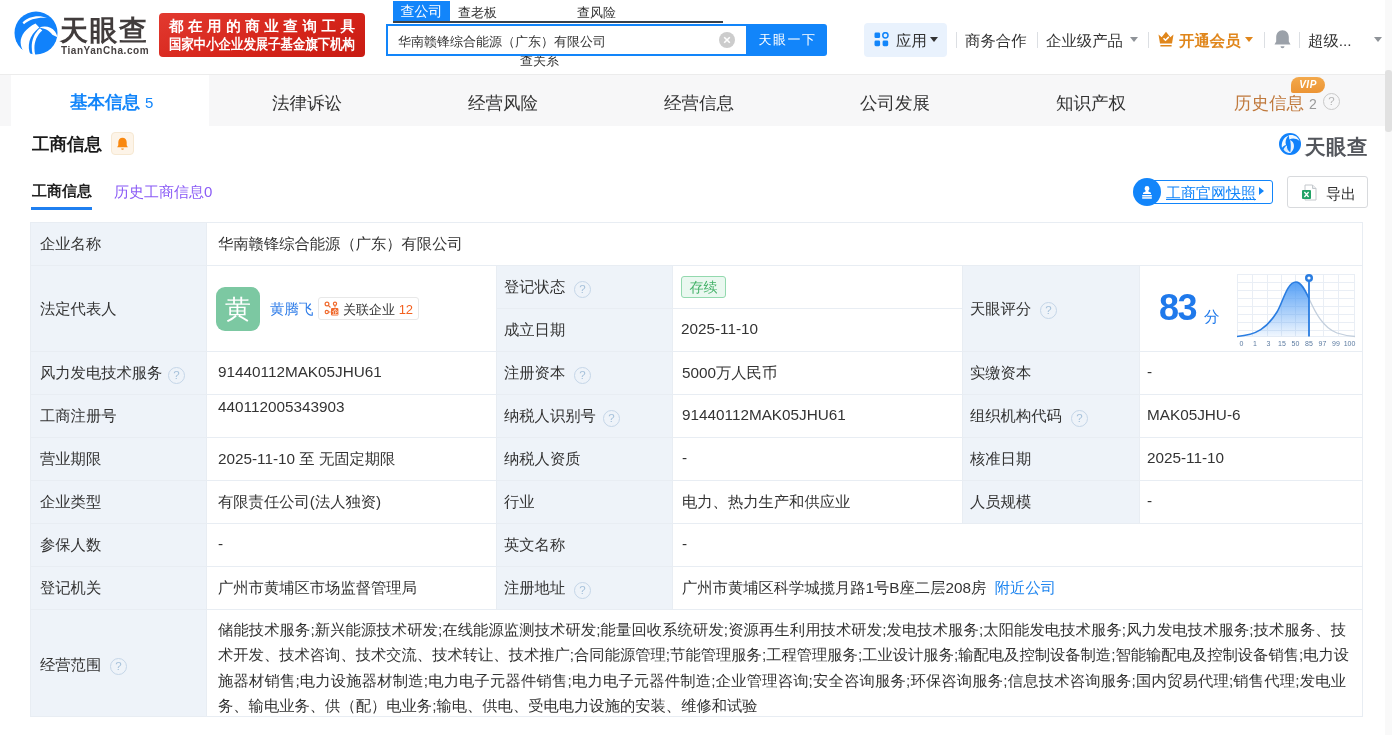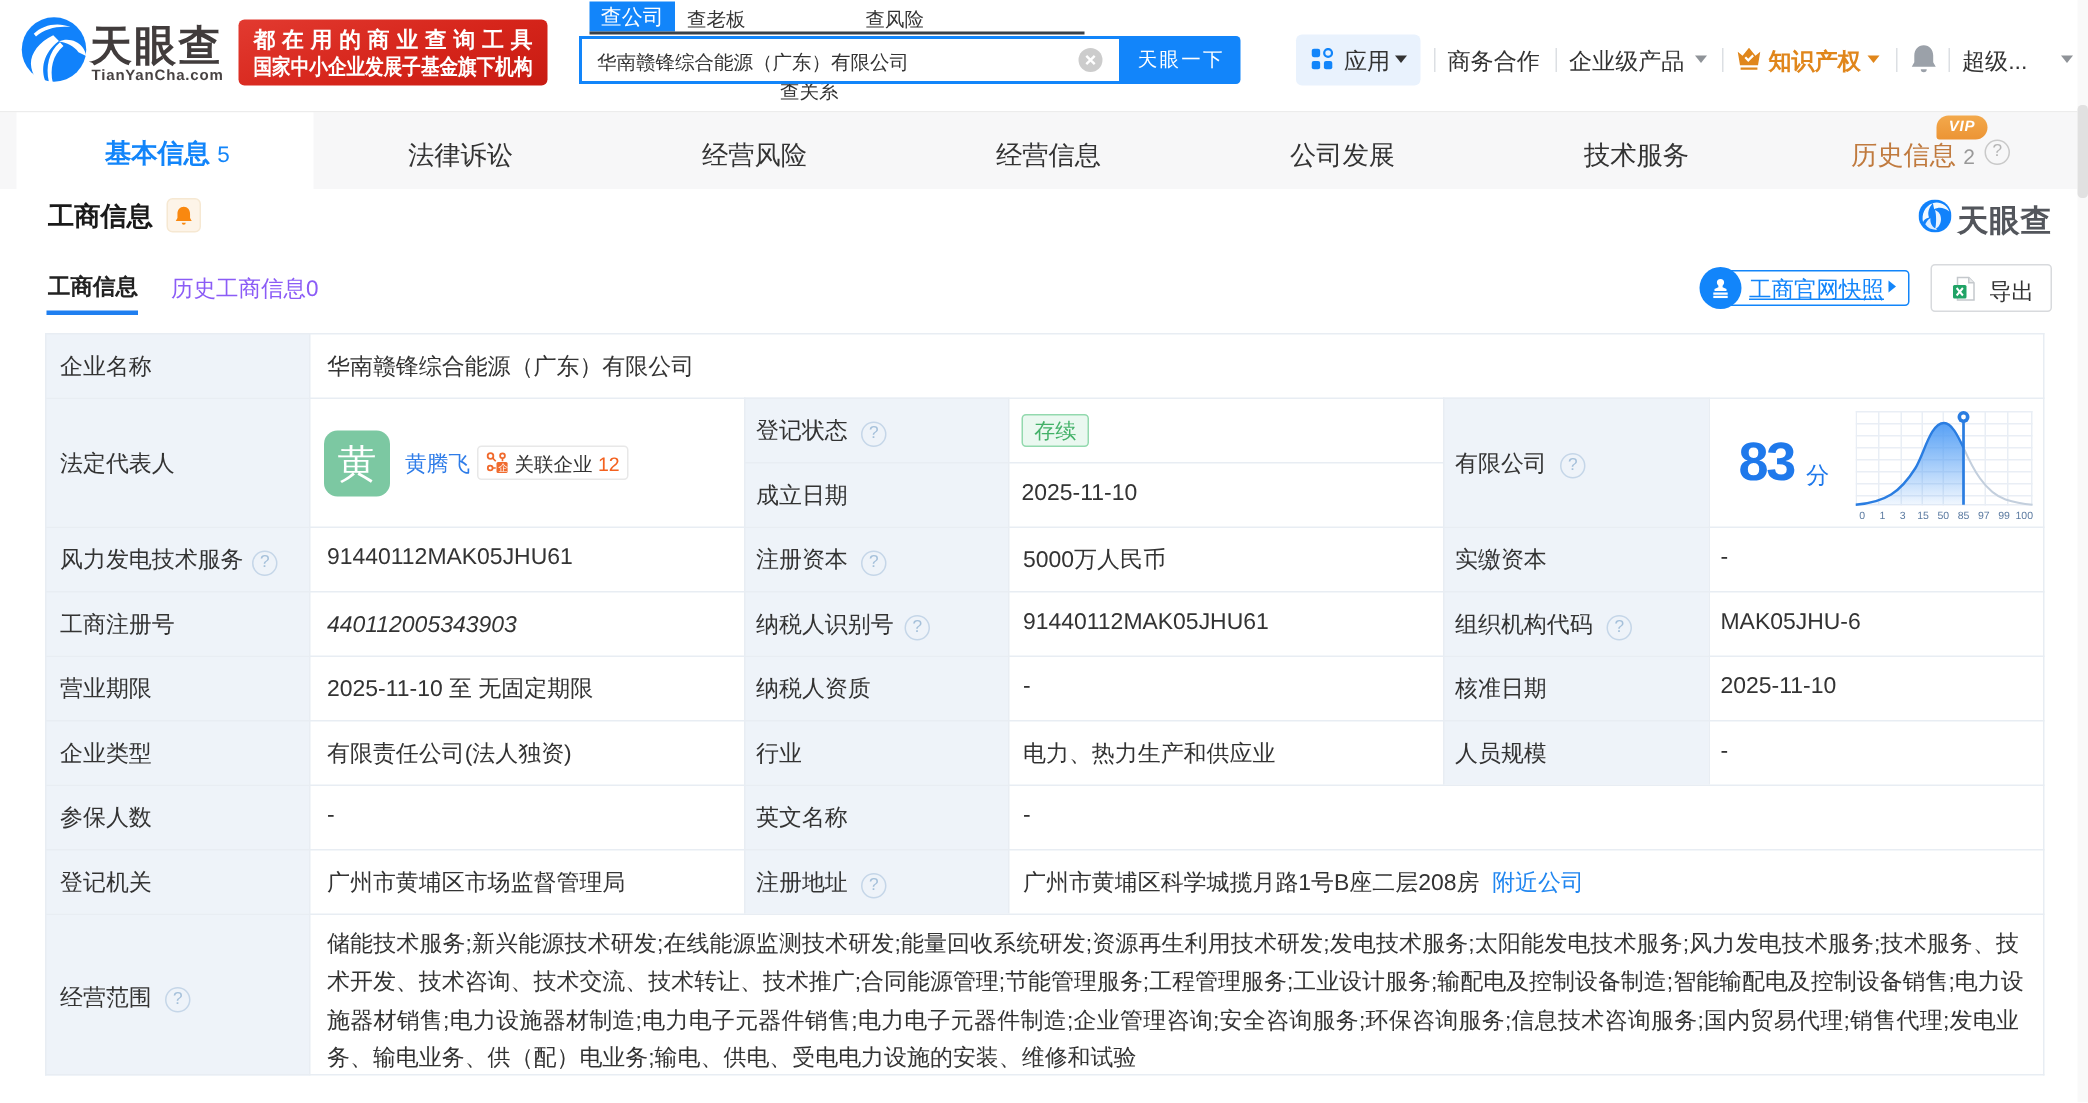--- a/index.html
+++ b/index.html
@@ -70,40 +70,40 @@
 <div class="dvd" style="left:956px;top:32px;"></div>
 <div class="ab" style="left:965px;top:31px;font-size:15.4px;color:#333;">商务合作</div>
 <div class="dvd" style="left:1037px;top:32px;"></div>
 <div class="ab" style="left:1046px;top:31px;font-size:15.4px;color:#333;">企业级产品</div>
 <div class="car" style="left:1130px;top:37px;border-top-color:#8f9398;"></div>
 <div class="dvd" style="left:1148px;top:32px;"></div>
 <svg class="ab" style="left:1157px;top:30px;" width="18" height="17" viewBox="0 0 18 17">
   <path d="M1.5 4.5 L4.7 7.2 L9 1.8 L13.3 7.2 L16.5 4.5 L15 13.5 L3 13.5 Z M3.4 15 L14.6 15 L14.6 16.5 L3.4 16.5 Z" fill="#e0861b"></path>
   <path d="M6.5 8.2 L8.5 10.2 L11.8 6.9" stroke="#fff" stroke-width="1.5" fill="none"></path>
 </svg>
-<div class="ab" style="left:1179px;top:31px;font-size:15.4px;font-weight:bold;color:#e0861b;">知识产权</div>
+<div class="ab" style="left:1179px;top:31px;font-size:15.4px;font-weight:bold;color:#e0861b;">开通会员</div>
 <div class="car" style="left:1245px;top:37px;border-top-color:#e0861b;"></div>
 <div class="dvd" style="left:1264px;top:32px;"></div>
 <svg class="ab" style="left:1273px;top:29px;" width="19" height="21" viewBox="0 0 19 21">
   <path d="M9.5 1.2 C13.3 1.2 15.8 4.2 15.8 8 L15.8 12.5 L17.5 15.5 L1.5 15.5 L3.2 12.5 L3.2 8 C3.2 4.2 5.7 1.2 9.5 1.2 Z" fill="#9ba1a9"></path>
   <path d="M7.5 17.2 a2 2 0 0 0 4 0 Z" fill="#9ba1a9"></path>
 </svg>
 <div class="dvd" style="left:1299px;top:32px;"></div>
 <div class="ab" style="left:1308px;top:31px;font-size:15.4px;color:#333;">超级...</div>
 <div class="car" style="left:1374px;top:37px;border-top-color:#8f9398;"></div>
 
 <div class="ab" style="left:0;top:74px;width:1385px;height:1px;background:#ececec;"></div>
 <div class="ab" style="left:0;top:75px;width:1385px;height:51px;background:#f7f7f8;"></div>
 <div class="ab" style="left:11px;top:75px;width:198px;height:51px;background:#fff;"></div>
 <div class="ab" style="left:70px;top:90px;font-size:17.5px;font-weight:bold;color:#1285fa;">基本信息 <span style="font-weight:normal;font-size:15px;">5</span></div>
 <div class="ab" style="left:272px;top:91px;font-size:17.5px;color:#333;">法律诉讼</div>
 <div class="ab" style="left:468px;top:91px;font-size:17.5px;color:#333;">经营风险</div>
 <div class="ab" style="left:664px;top:91px;font-size:17.5px;color:#333;">经营信息</div>
 <div class="ab" style="left:860px;top:91px;font-size:17.5px;color:#333;">公司发展</div>
-<div class="ab" style="left:1056px;top:91px;font-size:17.5px;color:#333;">技术服务</div>
+<div class="ab" style="left:1056px;top:91px;font-size:17.5px;color:#333;">知识产权</div>
 <div class="ab" style="left:1234px;top:91px;font-size:17.5px;color:#c07a3e;">历史信息 <span style="color:#999;font-size:14px;">2</span></div>
 <div class="q" style="left:1323px;top:93px;border-color:#c9c9c9;color:#b5b5b5;">?</div>
 <div class="ab" style="left:1291px;top:77px;width:34px;height:16px;border-radius:8px 8px 8px 2px;
   background:linear-gradient(180deg,#f3a94c,#ec9434);color:#fff;font-size:10px;font-weight:bold;
   font-style:italic;text-align:center;line-height:16px;letter-spacing:0.5px;">VIP</div>
 
 <div class="ab" style="left:32px;top:132px;font-size:17.5px;font-weight:bold;color:#1a1a1a;">工商信息</div>
 <div class="ab" style="left:111px;top:132px;width:23px;height:23px;background:#fdf4e8;border:1px solid #f6e8d2;border-radius:4px;box-sizing:border-box;"></div>
 <svg class="ab" style="left:116px;top:137px;" width="13" height="14" viewBox="0 0 19 21">
   <path d="M9.5 1.2 C13.3 1.2 15.8 4.2 15.8 8 L15.8 12.5 L17.5 15.5 L1.5 15.5 L3.2 12.5 L3.2 8 C3.2 4.2 5.7 1.2 9.5 1.2 Z" fill="#f9880f"></path>
@@ -203,21 +203,21 @@
 </svg>
 <div class="t" style="left:343px;top:301px;font-size:13px;">关联企业 <span style="color:#f3611f;">12</span></div>
 
 <div class="t" style="left:504px;top:277px;">登记状态</div>
 <div class="q" style="left:574px;top:281px;">?</div>
 <div class="ab" style="left:681px;top:276px;width:45px;height:22px;background:#eaf8f0;border:1px solid #93d9ae;
   border-radius:3px;box-sizing:border-box;color:#43b168;font-size:14px;text-align:center;line-height:20px;">存续</div>
 <div class="t" style="left:504px;top:320px;">成立日期</div>
 <div class="t" style="left:681px;top:320px;">2025-11-10</div>
 
-<div class="t" style="left:970px;top:299px;">有限公司</div>
+<div class="t" style="left:970px;top:299px;">天眼评分</div>
 <div class="q" style="left:1040px;top:302px;">?</div>
 <div class="ab" style="left:1159px;top:287px;font-size:36px;font-weight:bold;color:#1f79eb;letter-spacing:-1.5px;">83</div>
 <div class="ab" style="left:1204px;top:307px;font-size:15.5px;color:#1f79eb;">分</div>
 <svg class="ab" style="left:1237px;top:272px;" width="124" height="76" viewBox="0 0 124 76">
   <defs>
     <linearGradient id="cg" x1="0" y1="0" x2="0" y2="1">
       <stop offset="0" stop-color="#4d9bf5" stop-opacity="0.95"></stop>
       <stop offset="1" stop-color="#4d9bf5" stop-opacity="0.08"></stop>
     </linearGradient>
   </defs>
@@ -247,21 +247,21 @@
 <div class="t" style="left:40px;top:363px;">风力发电技术服务</div>
 <div class="q" style="left:168px;top:367px;">?</div>
 <div class="t" style="left:218px;top:363px;">91440112MAK05JHU61</div>
 <div class="t" style="left:504px;top:363px;">注册资本</div>
 <div class="q" style="left:574px;top:367px;">?</div>
 <div class="t" style="left:682px;top:363px;">5000万人民币</div>
 <div class="t" style="left:970px;top:363px;">实缴资本</div>
 <div class="t" style="left:1147px;top:363px;">-</div>
 
 <div class="t" style="left:40px;top:406px;">工商注册号</div>
-<div class="t" style="left:218px;top:408px;font-style:italic;">440112005343903</div>
+<div class="t" style="left:218px;top:398px;">440112005343903</div>
 <div class="t" style="left:504px;top:406px;">纳税人识别号</div>
 <div class="q" style="left:603px;top:410px;">?</div>
 <div class="t" style="left:682px;top:406px;">91440112MAK05JHU61</div>
 <div class="t" style="left:970px;top:406px;">组织机构代码</div>
 <div class="q" style="left:1071px;top:410px;">?</div>
 <div class="t" style="left:1147px;top:406px;">MAK05JHU-6</div>
 
 <div class="t" style="left:40px;top:449px;">营业期限</div>
 <div class="t" style="left:218px;top:449px;">2025-11-10 至 无固定期限</div>
 <div class="t" style="left:504px;top:449px;">纳税人资质</div>

